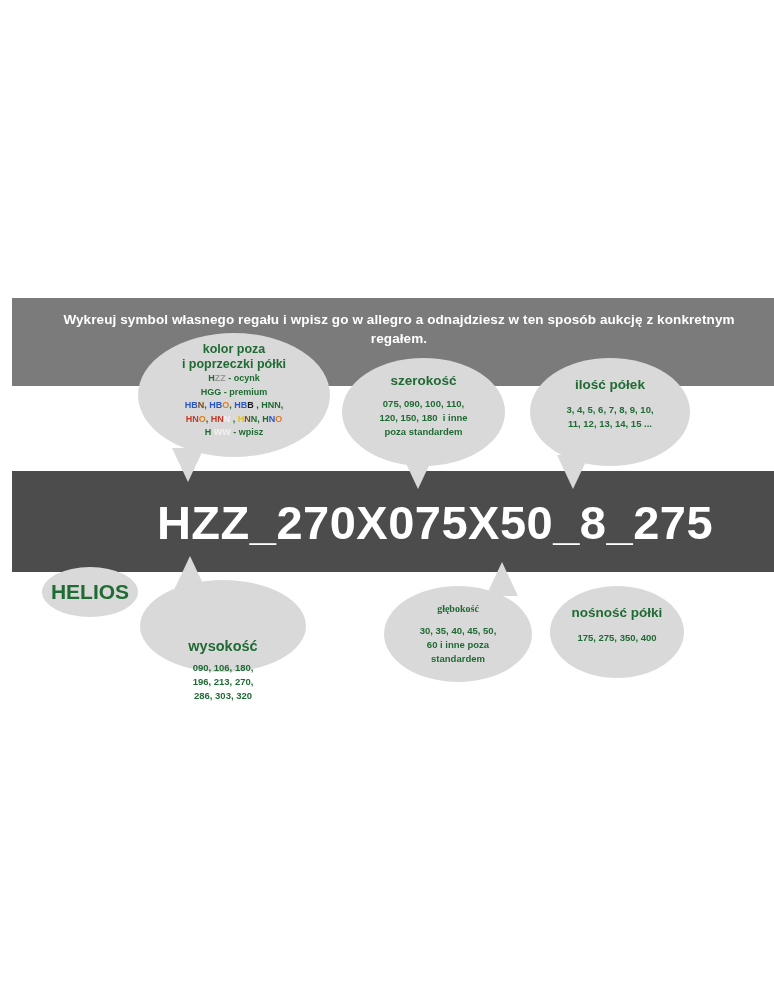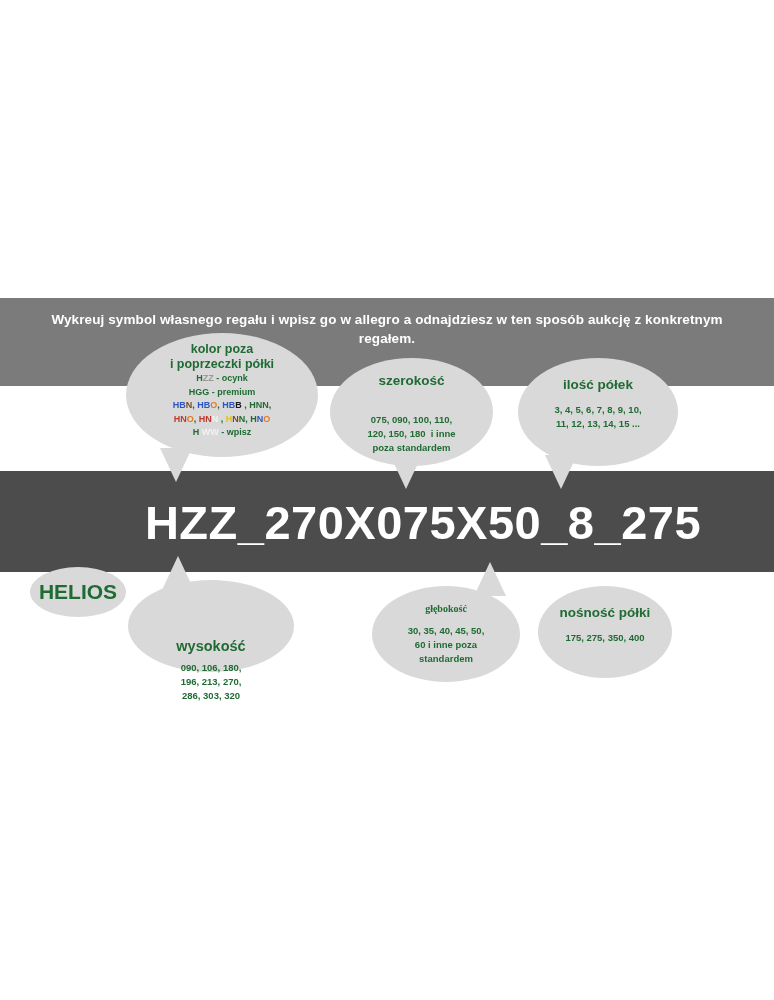--- a/index.html
+++ b/index.html
@@ -11,21 +11,21 @@
     width: 774px;
     height: 1000px;
     position: relative;
     font-family: "Liberation Sans", sans-serif;
     overflow: hidden;
   }
 
   
   #canvas {
     position: absolute;
-    left: 0; top: 0;
+    left: 12px; top: 0;
     width: 710px;
     height: 1000px;
     background: #ffffff;
     padding-left: 18px;
   }
 
   
   .band {
     position: absolute;
     left: 0;
@@ -108,21 +108,21 @@
   }
   #b-kolor .b-title { font-size: 12.5px; line-height: 15px; }
   #b-kolor .b-body  { margin-top: 0; font-size: 9px; line-height: 13.5px; }
   #b-kolor-tail { left: 160px; top: 448px; }
 
   #b-szer {
     left: 330px; top: 358px; width: 163px; height: 108px;
     padding-top: 14px;
   }
   #b-szer .b-title { font-size: 13.5px; line-height: 17px; }
-  #b-szer .b-body  { margin-top: 24px; }
+  #b-szer .b-body  { margin-top: 8px; }
   #b-szer-tail { left: 390px; top: 455px; }
 
   #b-ilosc {
     left: 518px; top: 358px; width: 160px; height: 108px;
     padding-top: 18px;
   }
   #b-ilosc .b-title { font-size: 13.5px; line-height: 17px; }
   #b-ilosc .b-body  { margin-top: 10px; }
   #b-ilosc-tail { left: 545px; top: 455px; }
 

